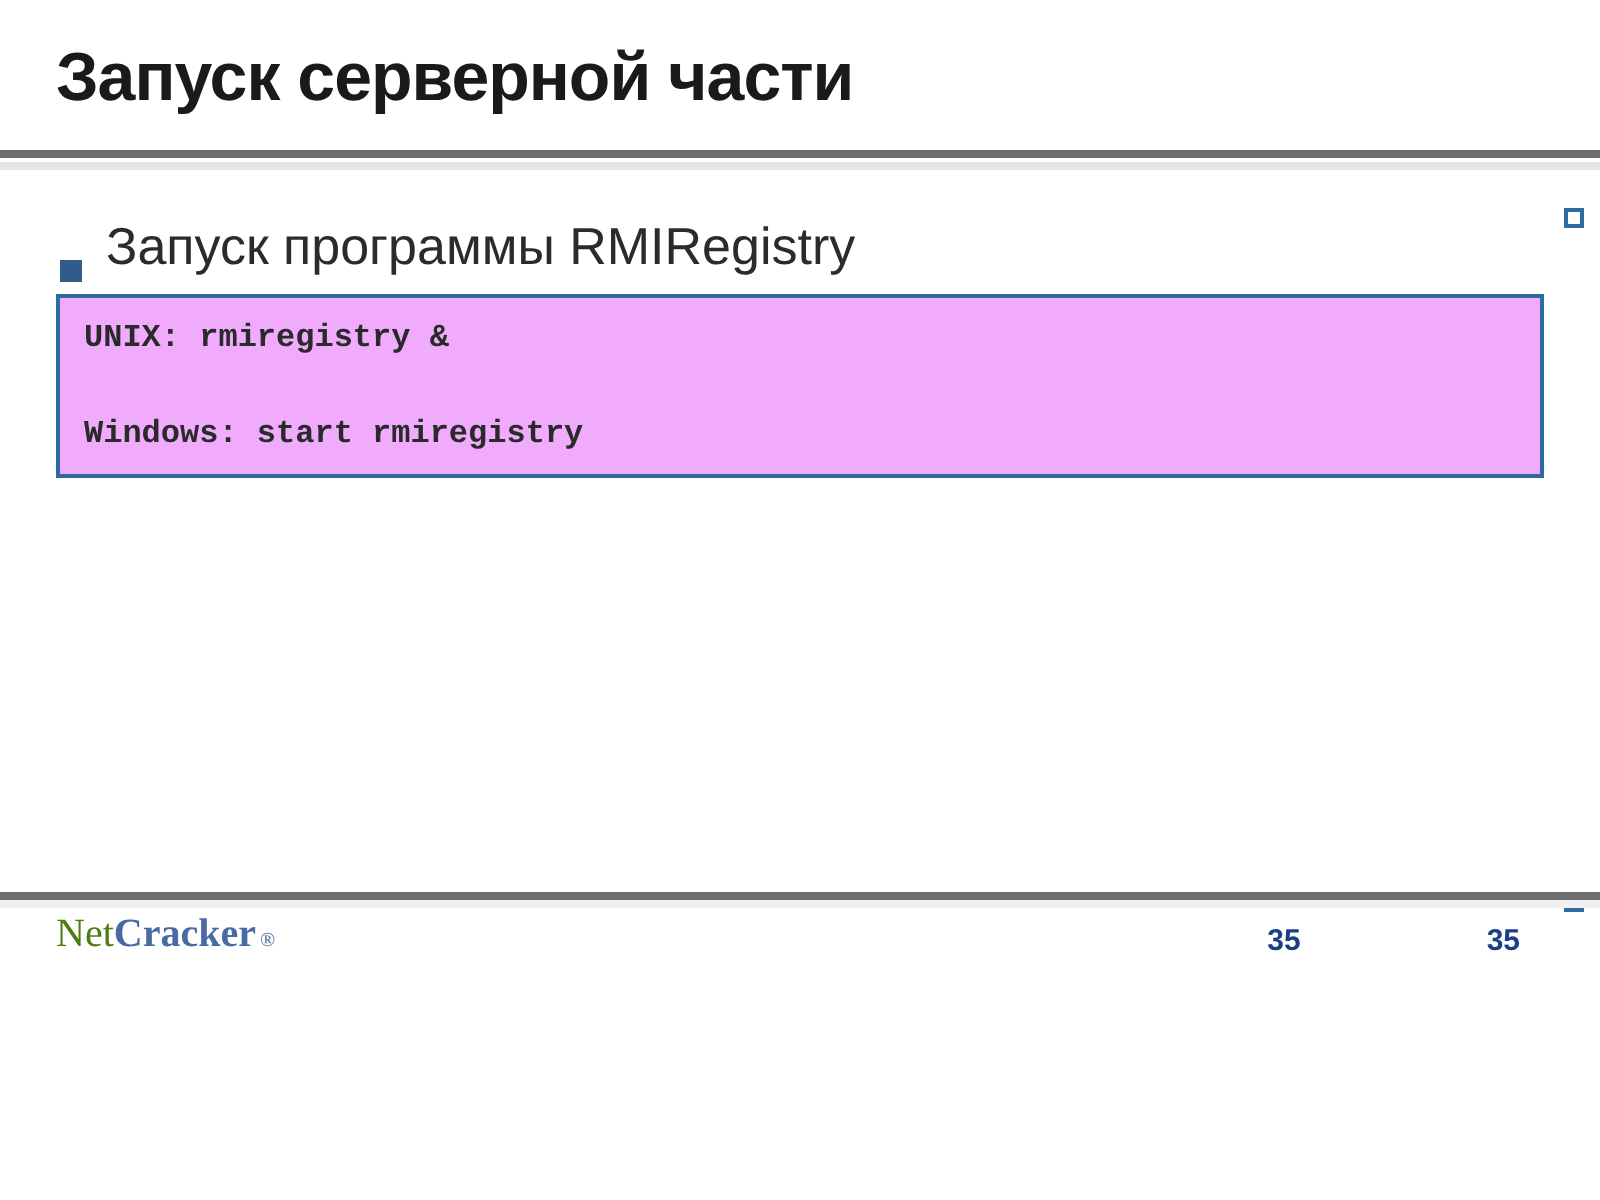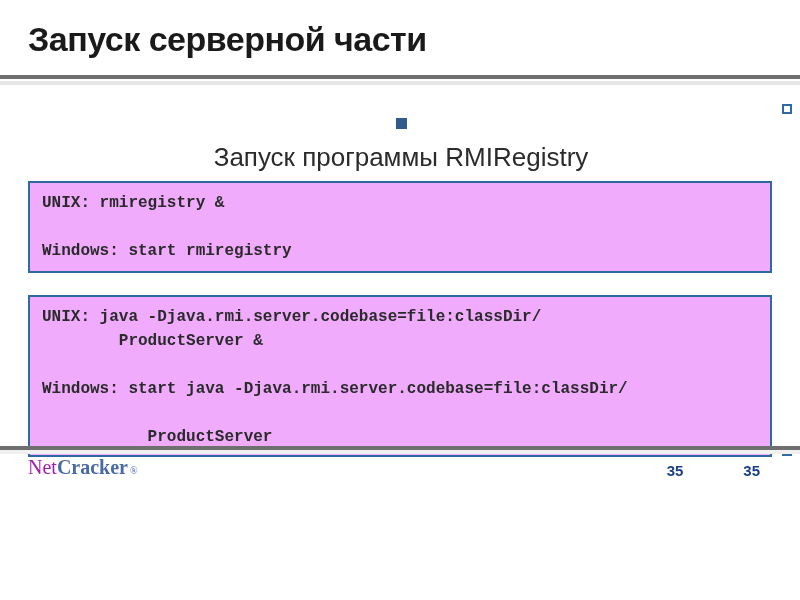--- a/index.html
+++ b/index.html
@@ -27,25 +27,24 @@
     top: 75px;
     height: 4px;
     background: #6f6f6f;
     box-shadow: 0 6px 0 #e5e5e5;
   }
   .content {
     margin-top: 48px;
   }
   .bullet-row {
     display: flex;
-    align-items: center;
+    align-items: flex-end;
     gap: 12px;
     margin-bottom: 6px;
     padding-left: 2px;
-    flex-direction: column;
   }
   .bullet-sq {
     width: 11px; height: 11px;
     background: #2f5c8a;
     margin-top: 11px;
     flex-shrink: 0;
   }
   .bullet-text {
     font-size: 26px;
     color: #2b2b2b;
@@ -91,27 +90,27 @@
     background:#f0f0f0;
   }
   .logo {
     position: absolute;
     left: 28px; top: 10px;
     font-size: 20px;
     font-weight: 400;
     font-family: "Times New Roman", serif;
     display: flex; align-items: baseline;
   }
-  .logo .net { color: #a21caf; font-weight: 500; }
+  .logo .net { color: #4d7c0f; font-weight: 500; }
   .logo .cracker { color: #4a6aa6; font-weight: 700; }
   .logo .reg { font-size: 10px; color: #4a6aa6; margin-left: 2px; vertical-align: top; }
   .pagenums {
     position: absolute;
     right: 40px; top: 16px;
-    display: flex; gap: 60px;
+    display: flex; gap: 93px;
     font-size: 15px;
     font-weight: 700;
     color: #1a3f87;
     font-family: Arial, sans-serif;
   }
   .decor-bot {
     bottom: 36px; right: 8px;
   }
 </style>
 </head>
@@ -129,26 +128,20 @@
     <div class="bullet-row">
       <div class="bullet-sq"></div>
       <div class="bullet-text">Запуск программы RMIRegistry</div>
     </div>
 
     <div class="codebox">UNIX: rmiregistry &amp;
 
 Windows: start rmiregistry</div>
 
 
-    <div class="codebox codebox2">UNIX: java -Djava.rmi.server.codebase=file:classDir/
-        ProductServer &amp;
-
-Windows: start java -Djava.rmi.server.codebase=file:classDir/
-
-           ProductServer</div>
 
   </div>
 
   <div class="decor-sq decor-bot"></div>
 
   <div class="footer">
     <div class="footer-line"></div>
     <div class="logo">
       <span class="net">Net</span>
         <span class="cracker">Cracker</span>

